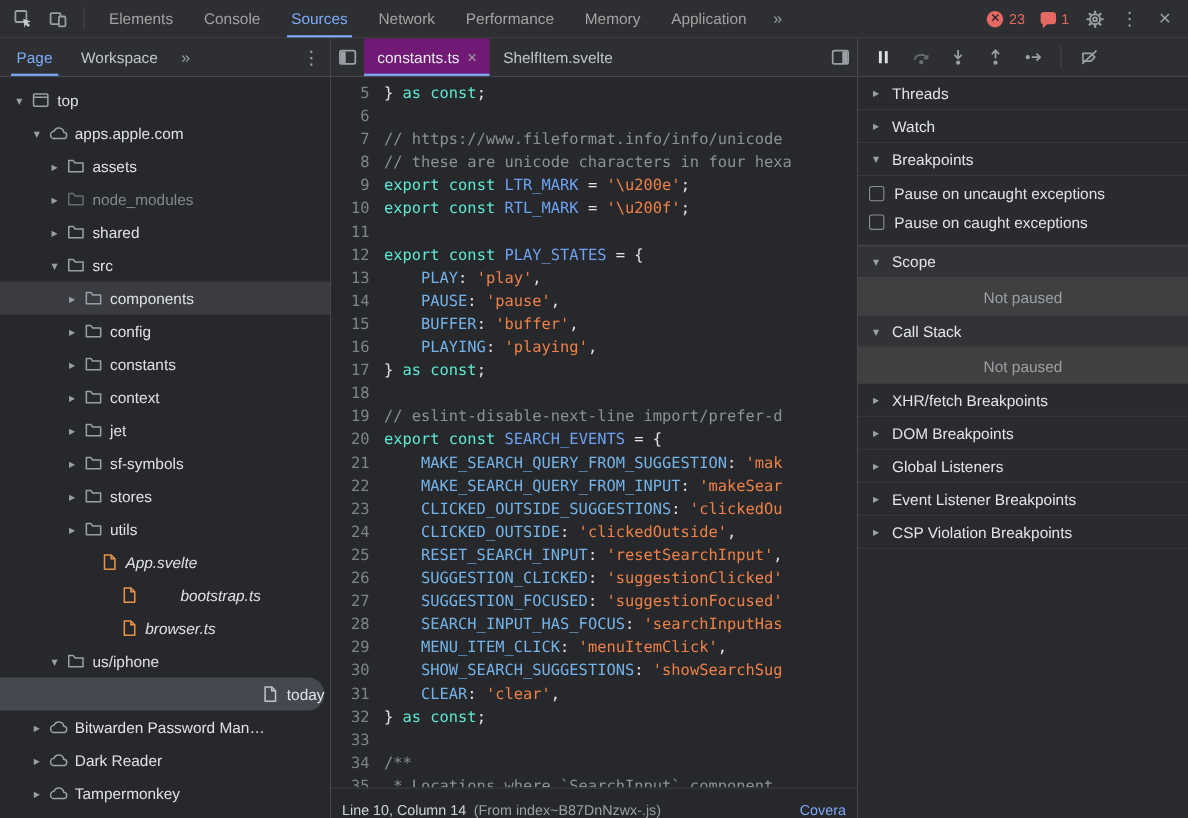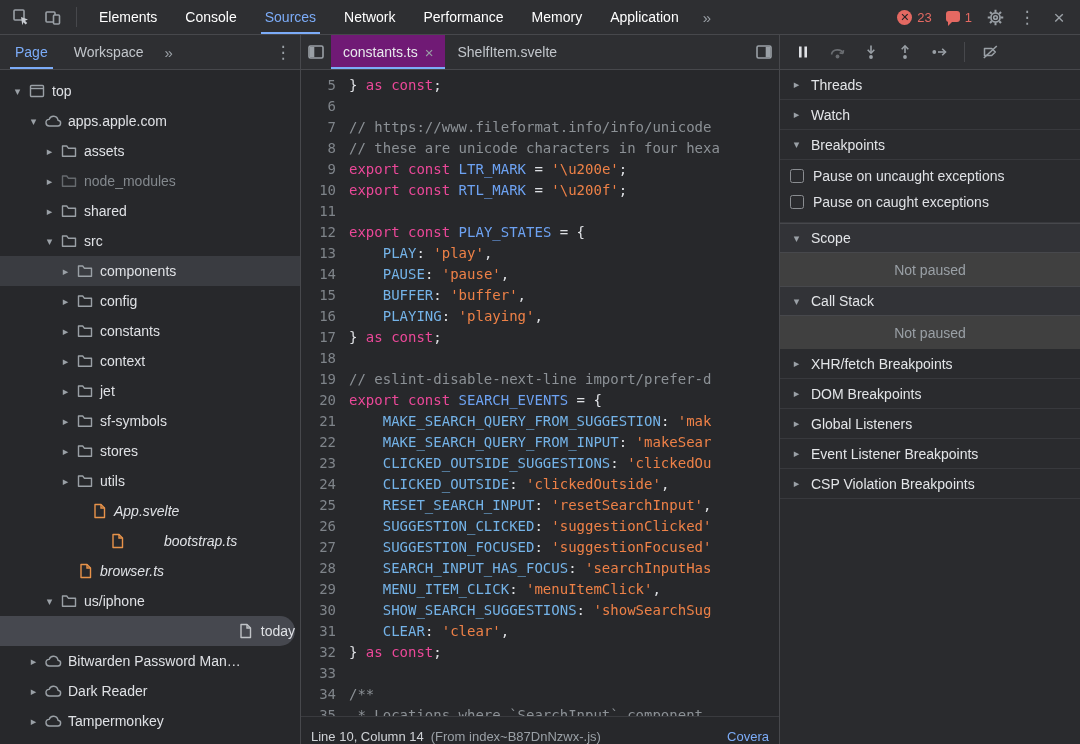--- a/index.html
+++ b/index.html
@@ -7,21 +7,21 @@
     font-family:"Liberation Sans","DejaVu Sans",sans-serif;font-size:14px}
   .app{display:flex;flex-direction:column;width:1080px;height:744px}
 
   
   .top-toolbar{flex:0 0 35px;display:flex;align-items:center;background:#2e2f32;
     border-bottom:1px solid #47484c;padding:0 6px;gap:2px}
   .tool-icon{width:30px;height:28px;display:flex;align-items:center;justify-content:center;
     color:#9aa0a6;cursor:pointer;border-radius:4px;flex:0 0 auto}
   .vsep{width:1px;height:20px;background:#47484c;margin:0 6px;flex:0 0 1px}
   .main-tabs{display:flex;height:100%}
-  .main-tab{padding:0 14px;display:flex;align-items:center;color:#ffffff;position:relative;cursor:pointer;white-space:nowrap}
+  .main-tab{padding:0 14px;display:flex;align-items:center;color:#a3a3a3;position:relative;cursor:pointer;white-space:nowrap}
   .main-tab.active{color:#7cacf8}
   .main-tab.active::after{content:"";position:absolute;left:10px;right:10px;bottom:0;height:2.5px;background:#7cacf8}
   .more-chev{font-size:15px;color:#9aa0a6;padding:0 8px;cursor:pointer}
   .toolbar-right{margin-left:auto;display:flex;align-items:center;gap:2px}
   .badge{display:flex;align-items:center;gap:5px;color:#e46962;padding:0 6px;cursor:pointer;font-size:13px}
   .err-circle{width:15px;height:15px;border-radius:50%;background:#e46962;color:#202124;display:flex;
     align-items:center;justify-content:center;font-size:11px;font-weight:bold;line-height:1}
   .issue-bubble{width:14px;height:11px;background:#e46962;border-radius:3px;position:relative;margin-top:-2px}
   .issue-bubble::after{content:"";position:absolute;left:2px;bottom:-4px;border:3px solid transparent;
     border-top-color:#e46962;border-left-color:#e46962}
@@ -56,21 +56,21 @@
   .etab{display:flex;align-items:center;gap:7px;padding:0 12px;color:#c2c6cb;position:relative;cursor:pointer;white-space:nowrap}
   .etab.active{background:#701a75;color:#e8eaed}
   .etab.active::after{content:"";position:absolute;left:0;right:0;bottom:0;height:2.5px;background:#7cacf8}
   .etab .close{color:#9aa0a6;font-size:15px;line-height:1}
   .tab-spacer{flex:1}
   .code-area{flex:1;overflow:hidden;font-family:"DejaVu Sans Mono","Liberation Mono",monospace;
     font-size:14px;line-height:21px;padding-top:5px}
   .code-line{display:flex;height:21px;white-space:pre}
   .lnum{flex:0 0 48px;text-align:right;padding-right:13px;color:#7f848a;cursor:pointer}
   .ltext{flex:1;overflow:hidden}
-  .tok-kw{color:#ec4899}
+  .tok-kw{color:#5eead4}
   .tok-def{color:#6da2f2}
   .tok-prop{color:#74b3e8}
   .tok-str{color:#ee8147}
   .tok-cmt{color:#8c9196}
   .tok-pun{color:#dfe1e5}
   .status-bar{flex:0 0 28px;border-top:1px solid #3a3b3f;display:flex;align-items:flex-end;
     padding:0 10px;gap:7px;font-size:13px;color:#d0d3d7;background:#27282b;overflow:hidden;white-space:nowrap}
   .status-dim{color:#9aa0a6}
   .status-link{color:#9aa0a6;cursor:pointer}
   .coverage-link{color:#7cacf8;margin-left:auto;cursor:pointer}
@@ -307,21 +307,21 @@
           <div class="tree-row" style="padding-left: 58px; gap: 32px;">
             <span class="chev"></span>
             <span class="ticon">
               <svg width="13" height="16" viewBox="0 0 13 16">
                 <path d="M2 1.5 h6 l3.5 3.5 v9.5 h-9.5 z" fill="none" stroke="#e8934a" stroke-width="1.4" stroke-linejoin="round"></path>
                 <path d="M8 1.5 v3.5 h3.5" fill="none" stroke="#e8934a" stroke-width="1.4"></path>
               </svg>
             </span>
             <span class="tlabel italic">bootstrap.ts</span>
           </div>
-          <div class="tree-row" style="padding-left: 58px;">
+          <div class="tree-row" style="padding-left: 58px; margin-left: 32px;">
             <span class="chev"></span>
             <span class="ticon">
               <svg width="13" height="16" viewBox="0 0 13 16">
                 <path d="M2 1.5 h6 l3.5 3.5 v9.5 h-9.5 z" fill="none" stroke="#e8934a" stroke-width="1.4" stroke-linejoin="round"></path>
                 <path d="M8 1.5 v3.5 h3.5" fill="none" stroke="#e8934a" stroke-width="1.4"></path>
               </svg>
             </span>
             <span class="tlabel italic">browser.ts</span>
           </div>
           <div class="tree-row" style="padding-left: 42px;">

